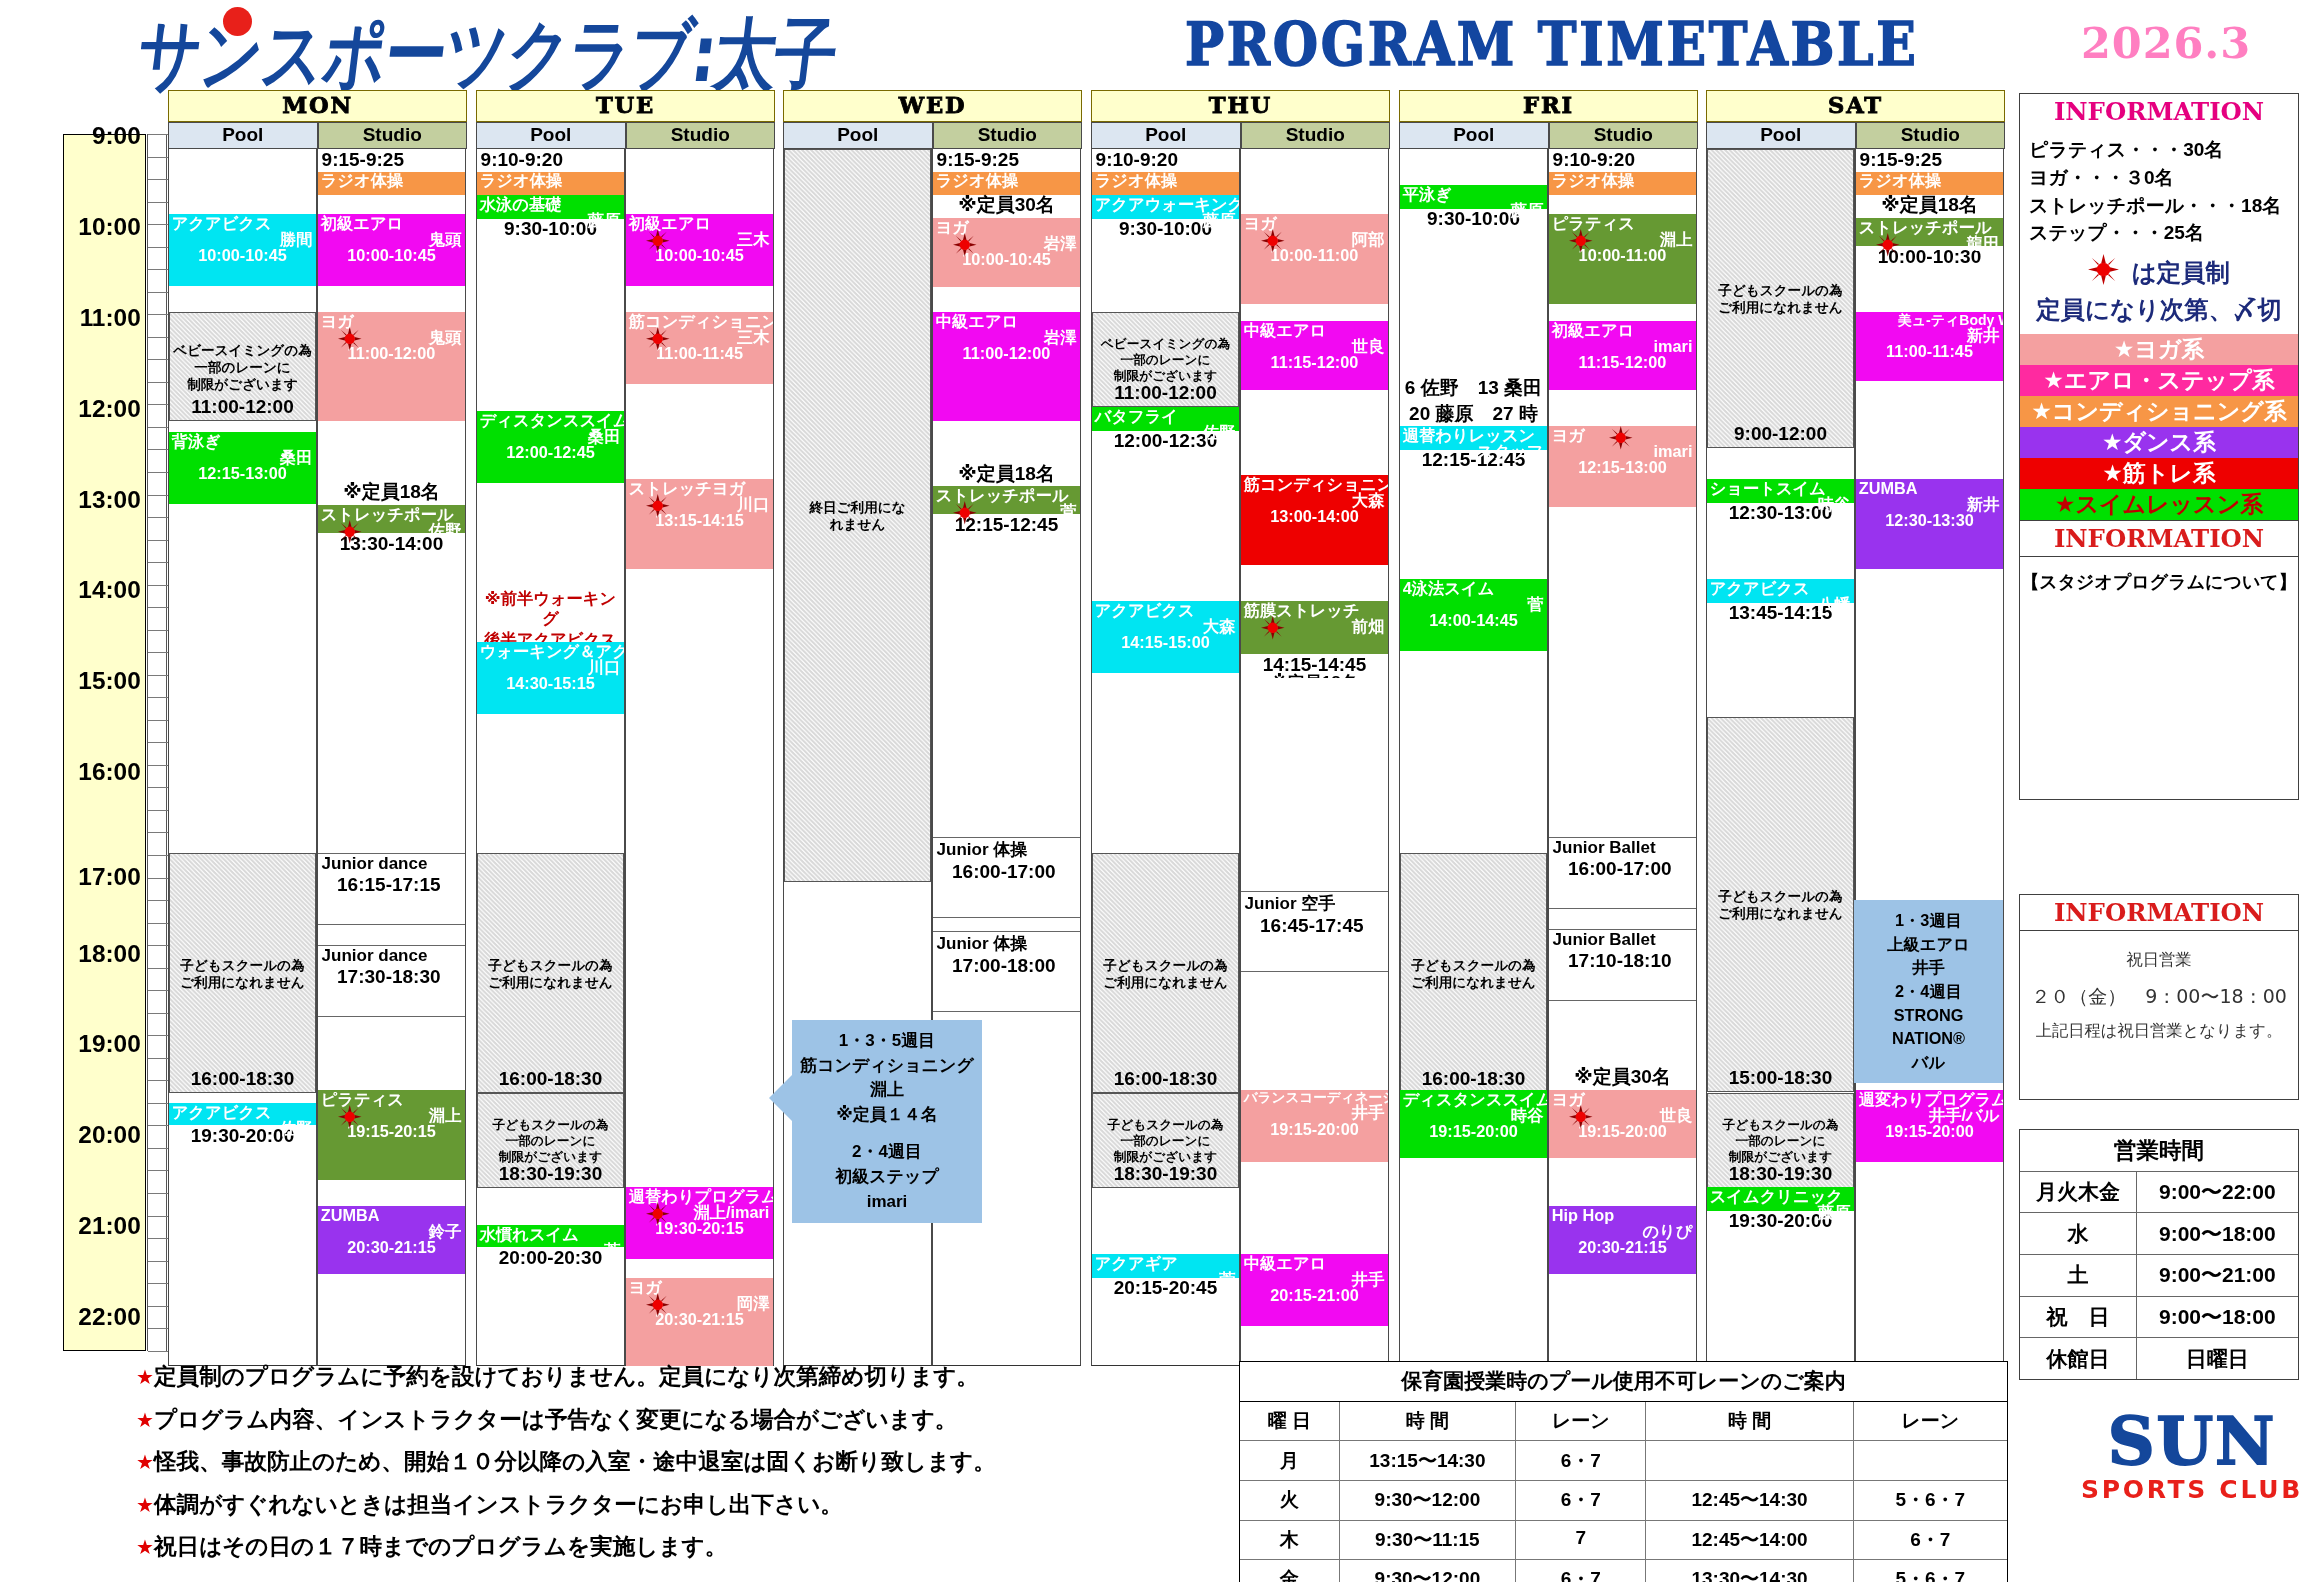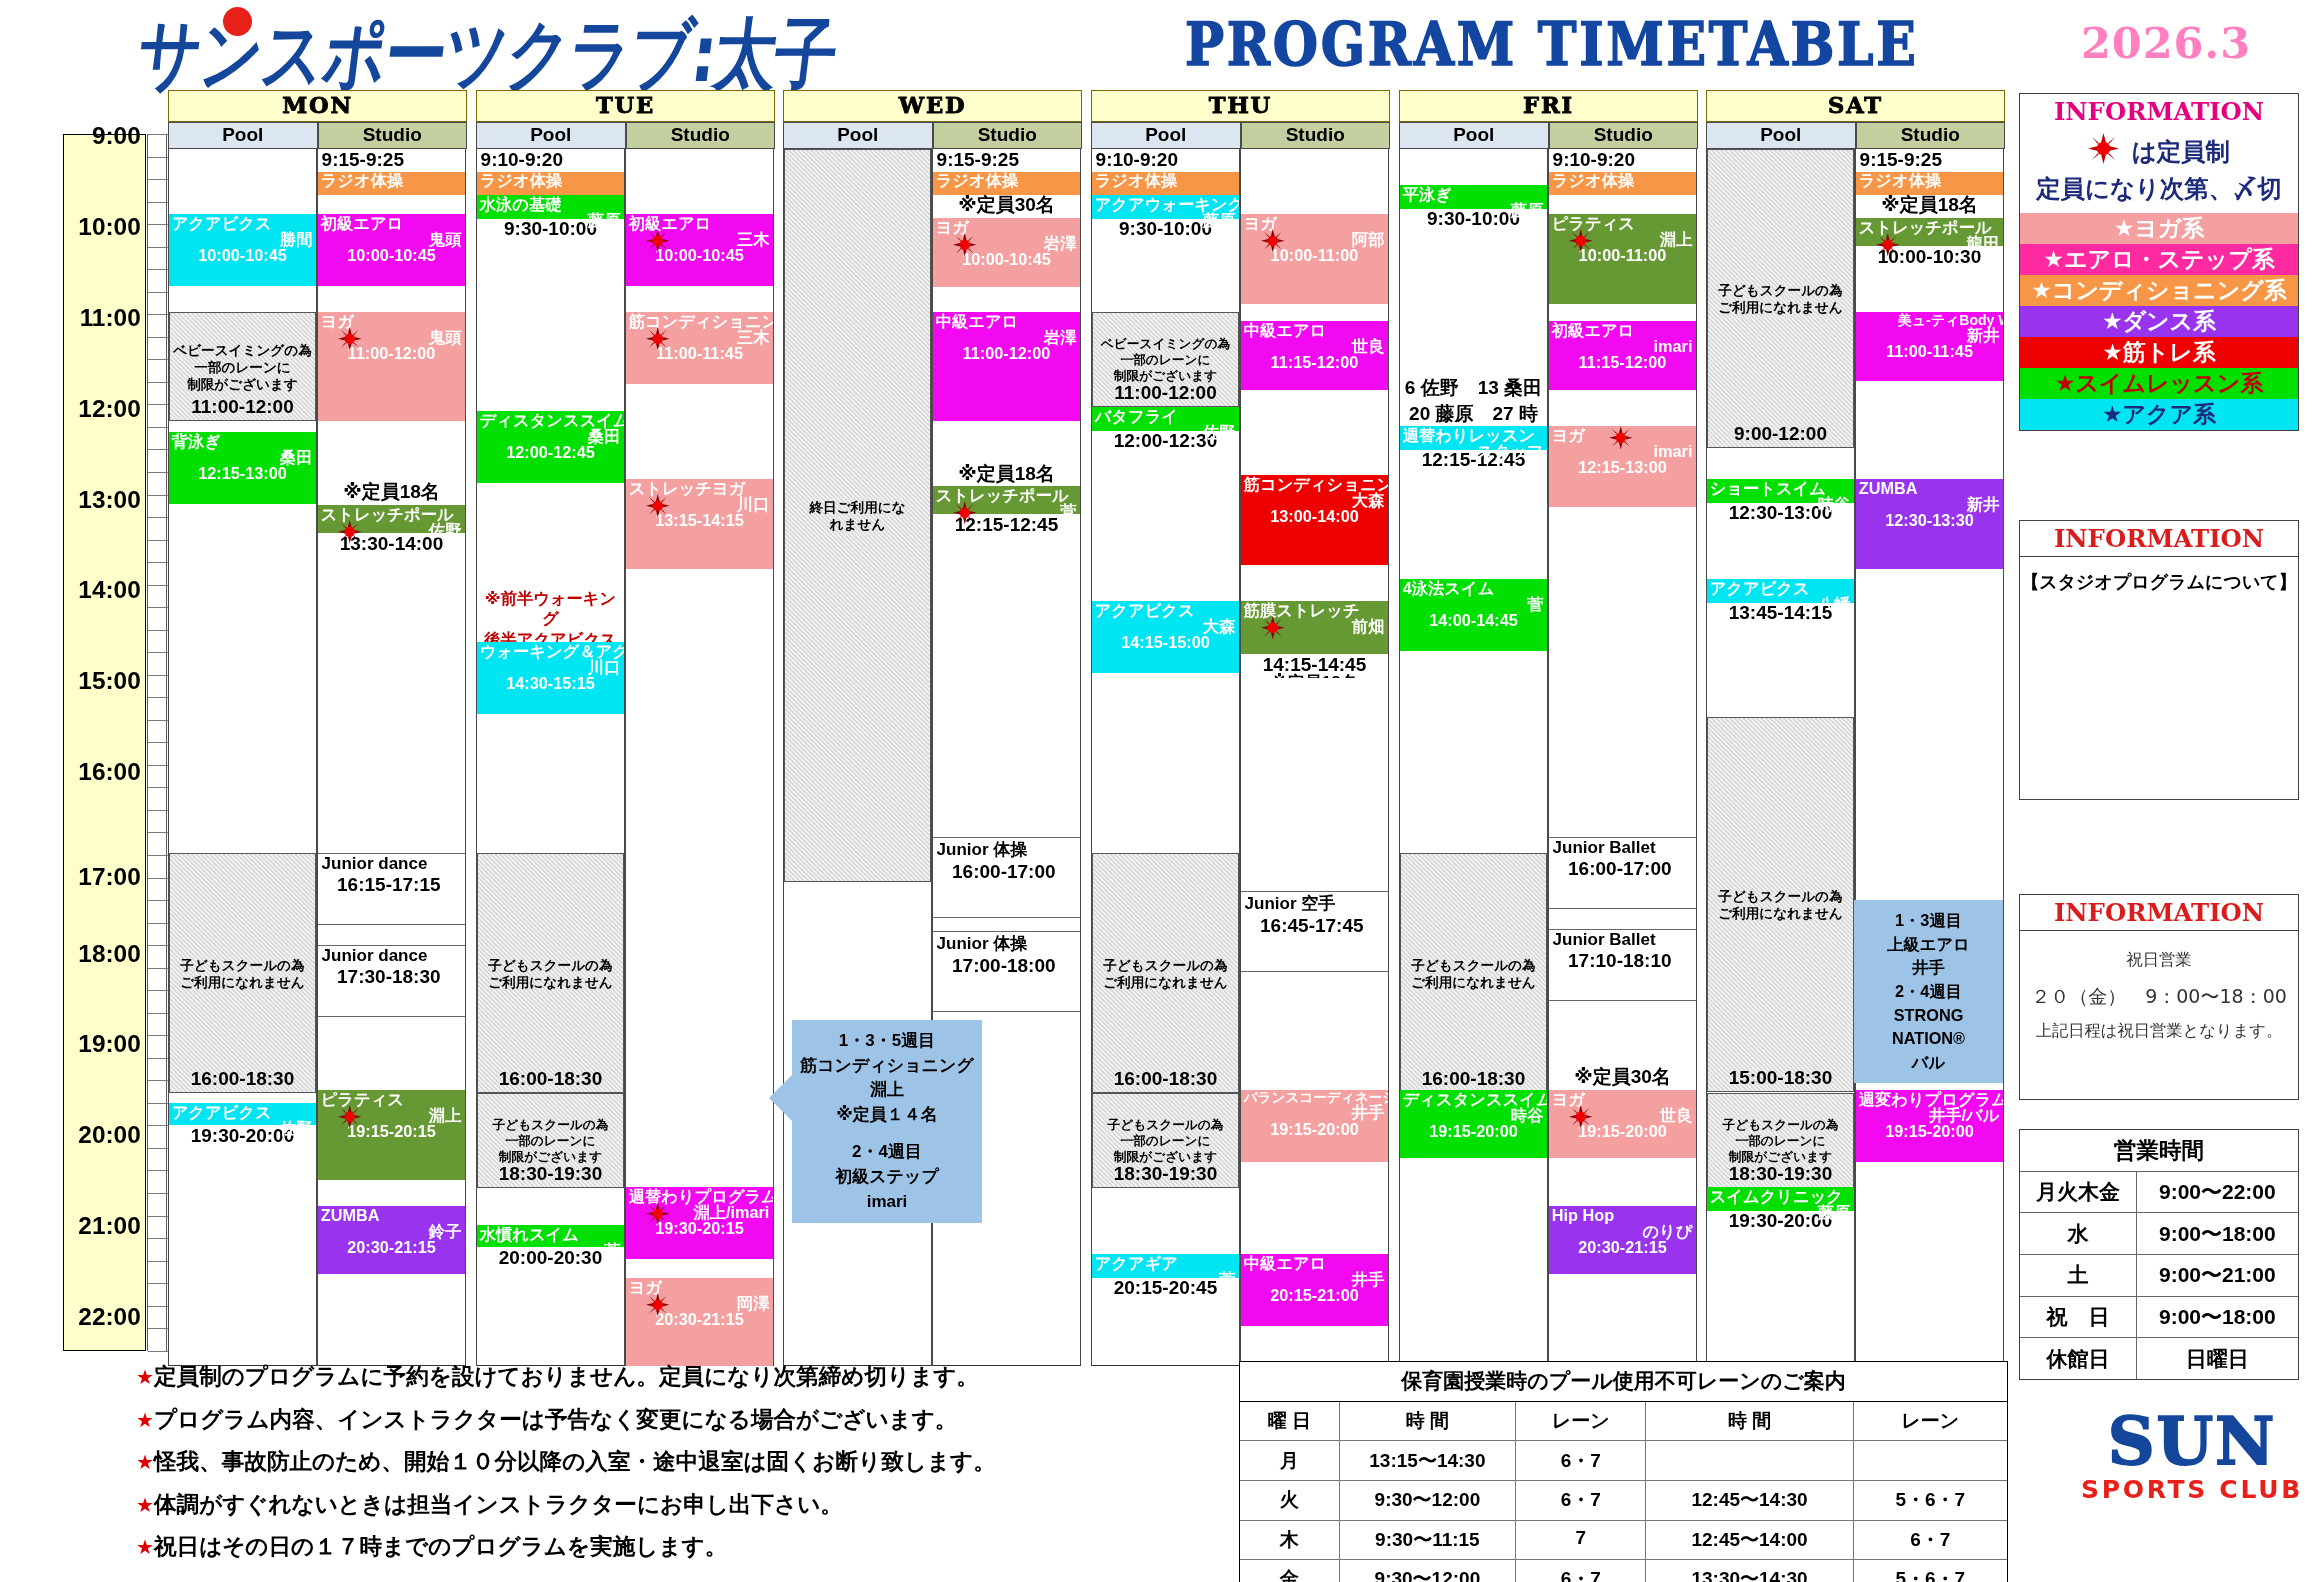--- a/index.html
+++ b/index.html
@@ -1044,20 +1044,26 @@
               <span class="tm">19:15-20:00</span>
             </div>
           </div>
         </div>
       </div>
     </div>
   </div>
 
 <div class="panel" id="panel1" style="left:2019px; top:93px;">
   <div class="panel-title pt-pink">INFORMATION</div>
+  <div class="cap-list" id="cap-list">
+      <div>ピラティス・・・30名</div>
+      <div>ヨガ・・・３0名</div>
+      <div>ストレッチポール・・・18名</div>
+      <div>ステップ・・・25名</div>
+    </div>
   <div class="limit-note">
     <div class="limit-row">
       <span>
         <svg width="31" height="31" viewBox="0 0 34 34">
             <g fill="#c00000">
               <polygon points="17,0 19.5,10 14.5,10"></polygon>
               <polygon points="17,34 19.5,24 14.5,24"></polygon>
               <polygon points="0,17 10,19.5 10,14.5"></polygon>
               <polygon points="34,17 24,19.5 24,14.5"></polygon>
               <polygon points="4,4 12,11 11,12"></polygon>

